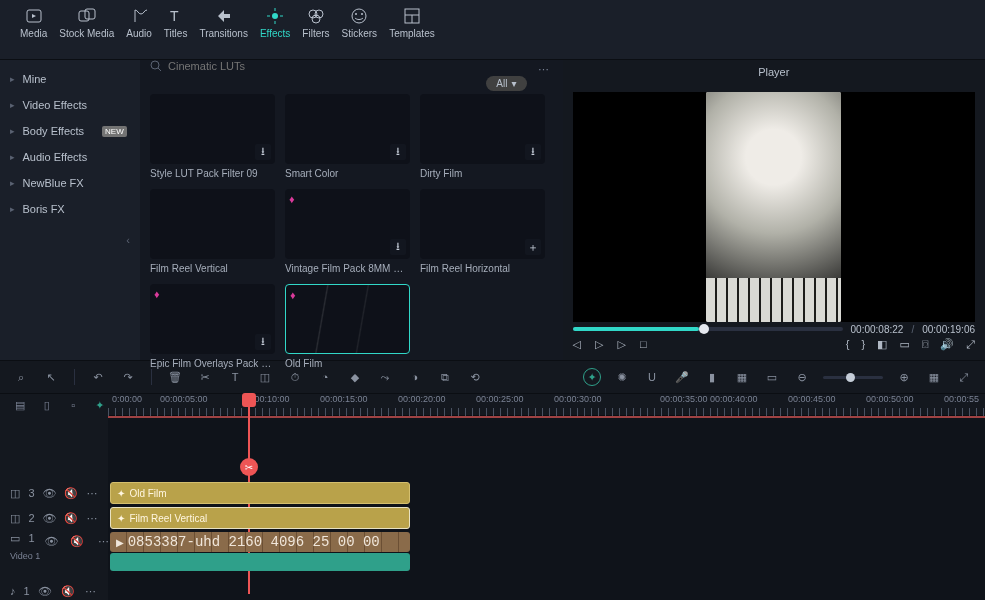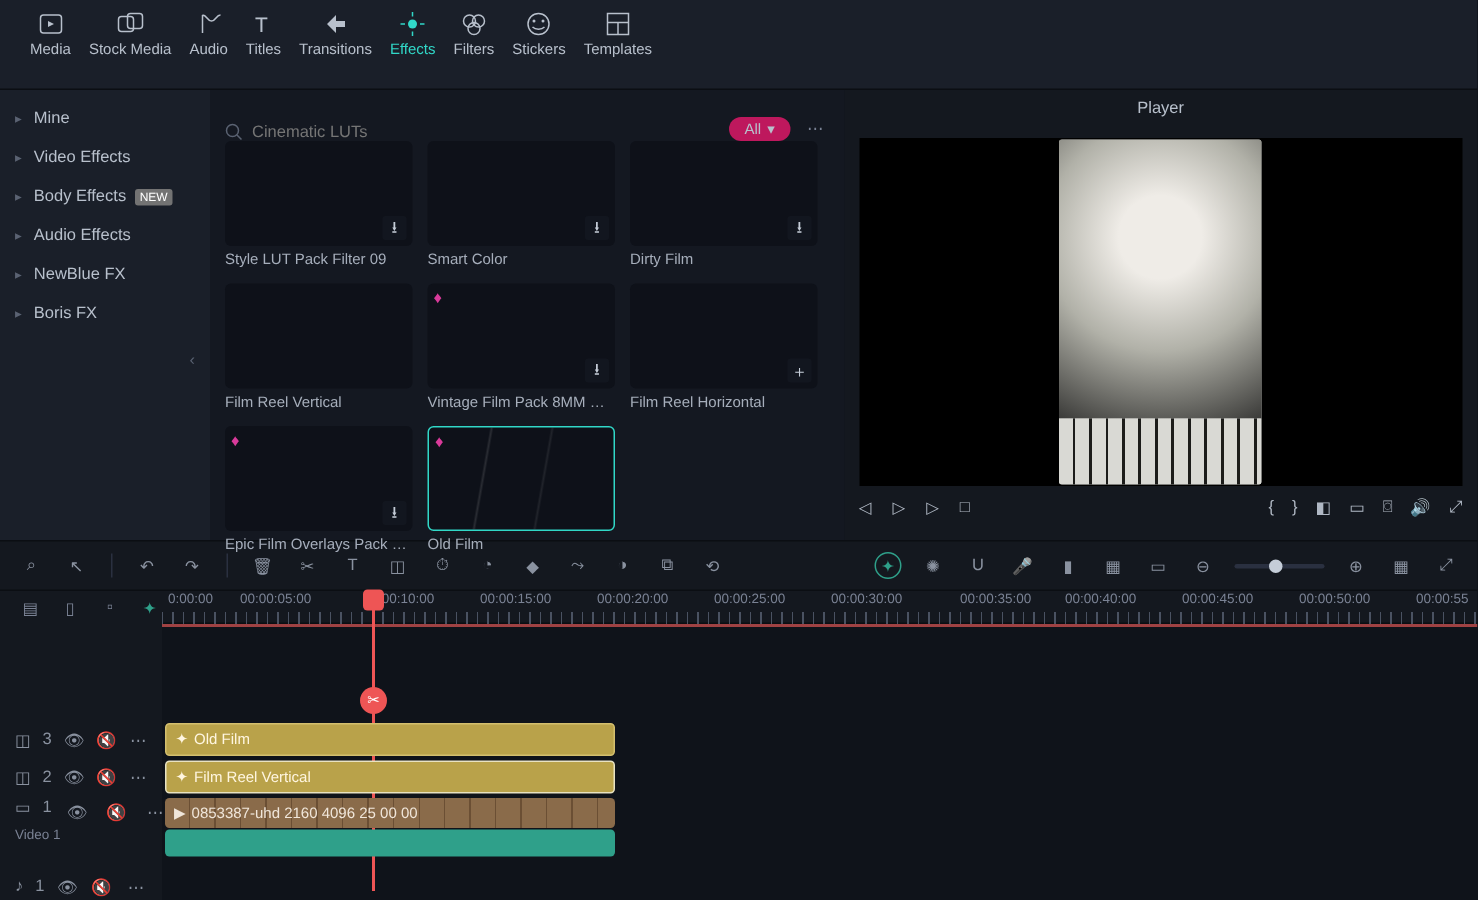--- a/index.html
+++ b/index.html
@@ -13,27 +13,27 @@
   .top-row { display: flex; height: 60px; background: #1a1f29; border-bottom: 1px solid #0b0e13; }
   .topnav { display: flex; gap: 12px; padding: 6px 20px 0 20px; width: 580px; align-items: flex-start; }
   .topnav-item { display: flex; flex-direction: column; align-items: center; gap: 2px; cursor: pointer; color:#b8c0cc; }
   .topnav-item.active { color: #31d8c8; }
   .topnav-item .icon { width:20px; height:20px; display:flex; align-items:center; justify-content:center; }
   .topnav-item span.lbl { font-size: 10px; }
   .main-row { display: flex; height: 300px; }
   .sidebar { width: 140px; background: #1a1f29; padding: 6px 0; }
   .sidebar-item { display: flex; align-items: center; gap: 6px; padding: 7px 10px; cursor: pointer; font-size: 11px; }
   .sidebar-item .chev { color:#5a6272; font-size:9px; margin-right:2px; }
-  .badge-new { background:#737373; color:#fff; font-size:8px; padding:1px 3px; border-radius:2px; margin-left:0;}
+  .badge-new { background:#737373; color:#fff; font-size:8px; padding:1px 3px; border-radius:2px; margin-left:12px;}
   .sidebar-collapse { margin-top:8px; text-align:right; padding:4px 10px; color:#5a6272; cursor:pointer;}
   .browser { flex:1; background:#141821; padding:0 10px 0 10px; position:relative; }
-  .browser-head { display:flex; align-items:flex-end; height:34px; gap:8px; }
+  .browser-head { display:flex; align-items:flex-start; height:34px; gap:8px; }
   .search-wrap { display:flex; align-items:center; gap:6px; color:#5a6272; }
   .search-wrap input { background:transparent; border:none; color:#888; font-size:11px; width:120px; outline:none;}
-  .pill { margin-left:auto; background:#be185d; border-radius:10px; padding:2px 10px; font-size:10px; display:flex; align-items:center; gap:4px; cursor:pointer;}
+  .pill { margin-left:auto; background:#404040; border-radius:10px; padding:2px 10px; font-size:10px; display:flex; align-items:center; gap:4px; cursor:pointer;margin-top:16px;}
   .dots { color:#7a8294; padding:0 6px; cursor:pointer;}
   .thumb-grid { display:flex; flex-wrap:wrap; gap:10px; }
   .thumb { width:125px; }
   .thumb .img { width:125px; height:70px; border-radius:4px; background:#0e1119; position:relative; overflow:hidden; }
   .thumb .img.selected { border:1.5px solid #31d8c8; }
   .thumb .dl { position:absolute; right:4px; bottom:4px; background:rgba(20,24,32,.8); width:16px; height:16px; border-radius:2px; display:flex; align-items:center; justify-content:center; color:#c5cdd8;}
   .thumb .fav { position:absolute; left:4px; top:4px; color:#d93a9a; }
   .thumb .cap { font-size:10px; color:#a6aebb; margin-top:4px; white-space:nowrap; overflow:hidden; text-overflow:ellipsis;}
   
   .grad-blue-purple { background:linear-gradient(90deg,#3a4a8a,#7b4aa3);}
@@ -292,20 +292,29 @@
         <span class="tiny-icon">▥</span>
         <span class="tiny-icon">▧</span>
       </div>
     </div>
     <div class="stage">
       <div class="frame">
         <div class="cat"></div>
         <div class="piano"></div>
       </div>
     </div>
+    <div class="progress-row">
+      <div class="progress">
+        <div class="fill"></div>
+          <div class="knob"></div>
+      </div>
+      <span class="time-text">00:00:08:22</span>
+      <span class="time-sep">/</span>
+      <span class="time-text">00:00:19:06</span>
+    </div>
     <div class="controls-row">
       <span class="ctrl-btn">◁</span>
       <span class="ctrl-btn">▷</span>
       <span class="ctrl-btn">▷</span>
       <span class="ctrl-btn">□</span>
       <div class="spread">
         <span class="ctrl-btn">{</span>
         <span class="ctrl-btn">}</span>
         <span class="ctrl-btn">◧</span>
         <span class="ctrl-btn">▭</span>
@@ -403,21 +412,21 @@
 
   <div class="ruler">
     <span class="tick" style="left:4px;">0:00:00</span>
     <div class="marks"></div>
   <span class="tick" style="left: 52px;">00:00:05:00</span>
       <span class="tick" style="left: 134px;">00:00:10:00</span>
       <span class="tick" style="left: 212px;">00:00:15:00</span>
       <span class="tick" style="left: 290px;">00:00:20:00</span>
       <span class="tick" style="left: 368px;">00:00:25:00</span>
       <span class="tick" style="left: 446px;">00:00:30:00</span>
-      <span class="tick" style="left: 532px;">00:00:35:00</span>
+      <span class="tick" style="left: 552px;">00:00:35:00</span>
       <span class="tick" style="left: 602px;">00:00:40:00</span>
       <span class="tick" style="left: 680px;">00:00:45:00</span>
       <span class="tick" style="left: 758px;">00:00:50:00</span>
       <span class="tick" style="left: 836px;">00:00:55</span>
     </div>
   <div class="ruler-line" style="left:108px;"></div>
 
   <div class="playhead" style="left:248px; height:200px;">
     <div class="head"></div>
     <div class="cut" style="top:64px;">✂</div>
@@ -431,19 +440,19 @@
   </div>
   <div class="track" style="top:113px;">
     <div class="clip clip-olive" style="left:2px;width:300px;border:1px solid #e8e2c2;">
       <span>✦</span>
       <span style="margin-left:4px;">Film Reel Vertical</span>
     </div>
   </div>
   <div class="track" style="top:138px;height:20px;">
     <div class="clip clip-frames" style="left:2px;width:300px;">
       <span>▶</span>
-      <span style="margin-left:4px;font-size:10px;">0853387-uhd 2160 4096 25 00 00</span>
+      <span style="margin-left:4px;font-size:14px;font-family:Liberation Mono, monospace;">0853387-uhd 2160 4096 25 00 00</span>
     </div>
   </div>
   <div class="track" style="top:159px;height:18px;">
     <div class="clip clip-teal" style="left:2px;width:300px;"></div>
   </div>
 </div>
 
 </body></html>

